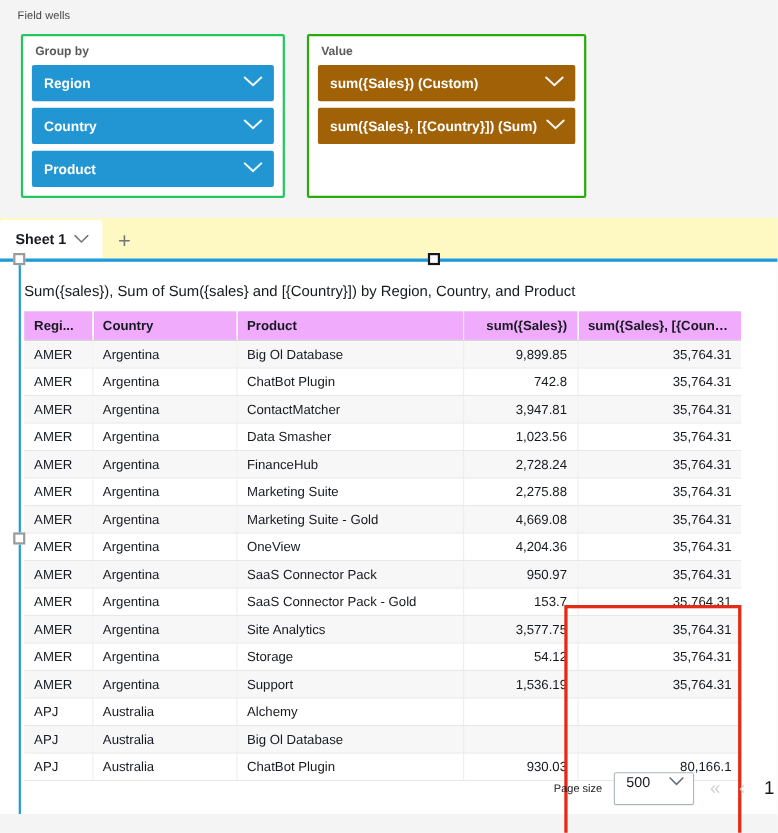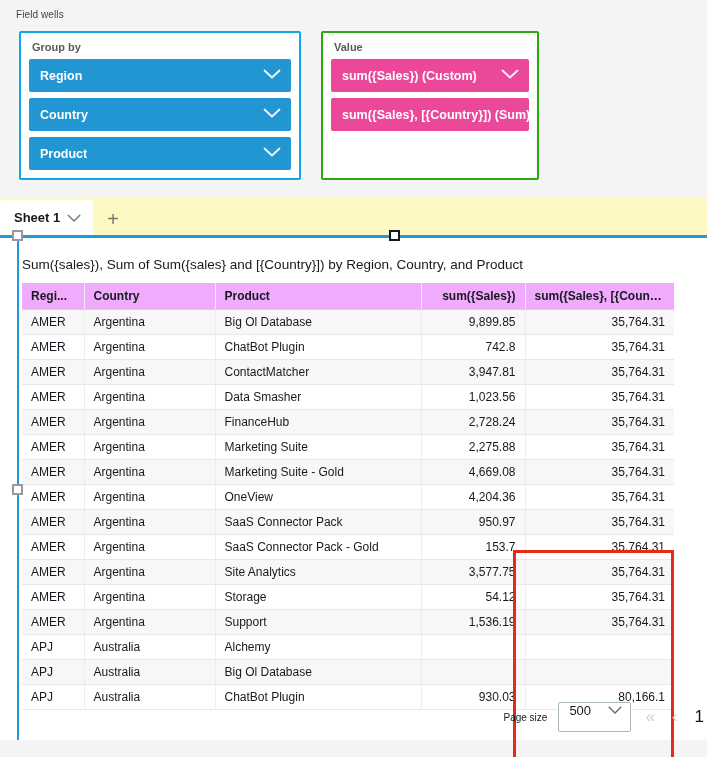--- a/index.html
+++ b/index.html
@@ -20,22 +20,22 @@
   #wells-row {
     display: flex;
     gap: 20px;
     padding: 11px 0 0 19px;
   }
   .well {
     background: #fff;
     border-radius: 2px;
     padding: 7px 8px 8px 8px;
   }
-  .well.groupby { width: 282px; border: 2px solid #0ea5e9; }
-  .well.value   { width: 218px; border: 2px solid #2aa90d; }
+  .well.groupby { width: 240px; border: 2px solid #22c55e; }
+  .well.value   { width: 254px; border: 2px solid #2aa90d; }
   .well-label {
     font-size: 11px;
     font-weight: bold;
     color: #5a5a5a;
     padding: 1px 0 6px 3px;
   }
   .pill {
     display: flex;
     align-items: center;
     justify-content: space-between;
@@ -43,21 +43,21 @@
     border-radius: 2px;
     color: #fff;
     font-size: 12.5px;
     font-weight: bold;
     padding: 0 10px 0 11px;
     margin-bottom: 6px;
     white-space: nowrap;
     overflow: hidden;
   }
   .pill.blue  { background: #2196d3; }
-  .pill.green { background: #ec4899; align-items: center; }
+  .pill.green { background: #a16207; align-items: center; }
   .pill:last-child { margin-bottom: 0; }
   .chev { flex: 0 0 auto; margin-left: 8px; opacity: .95; }
   .well.value .pill-area { min-height: 104px; }
 
   
   #sheetbar {
     position: relative;
     margin-top: 18px;
     height: 37px;
     background: #fef9c3;

